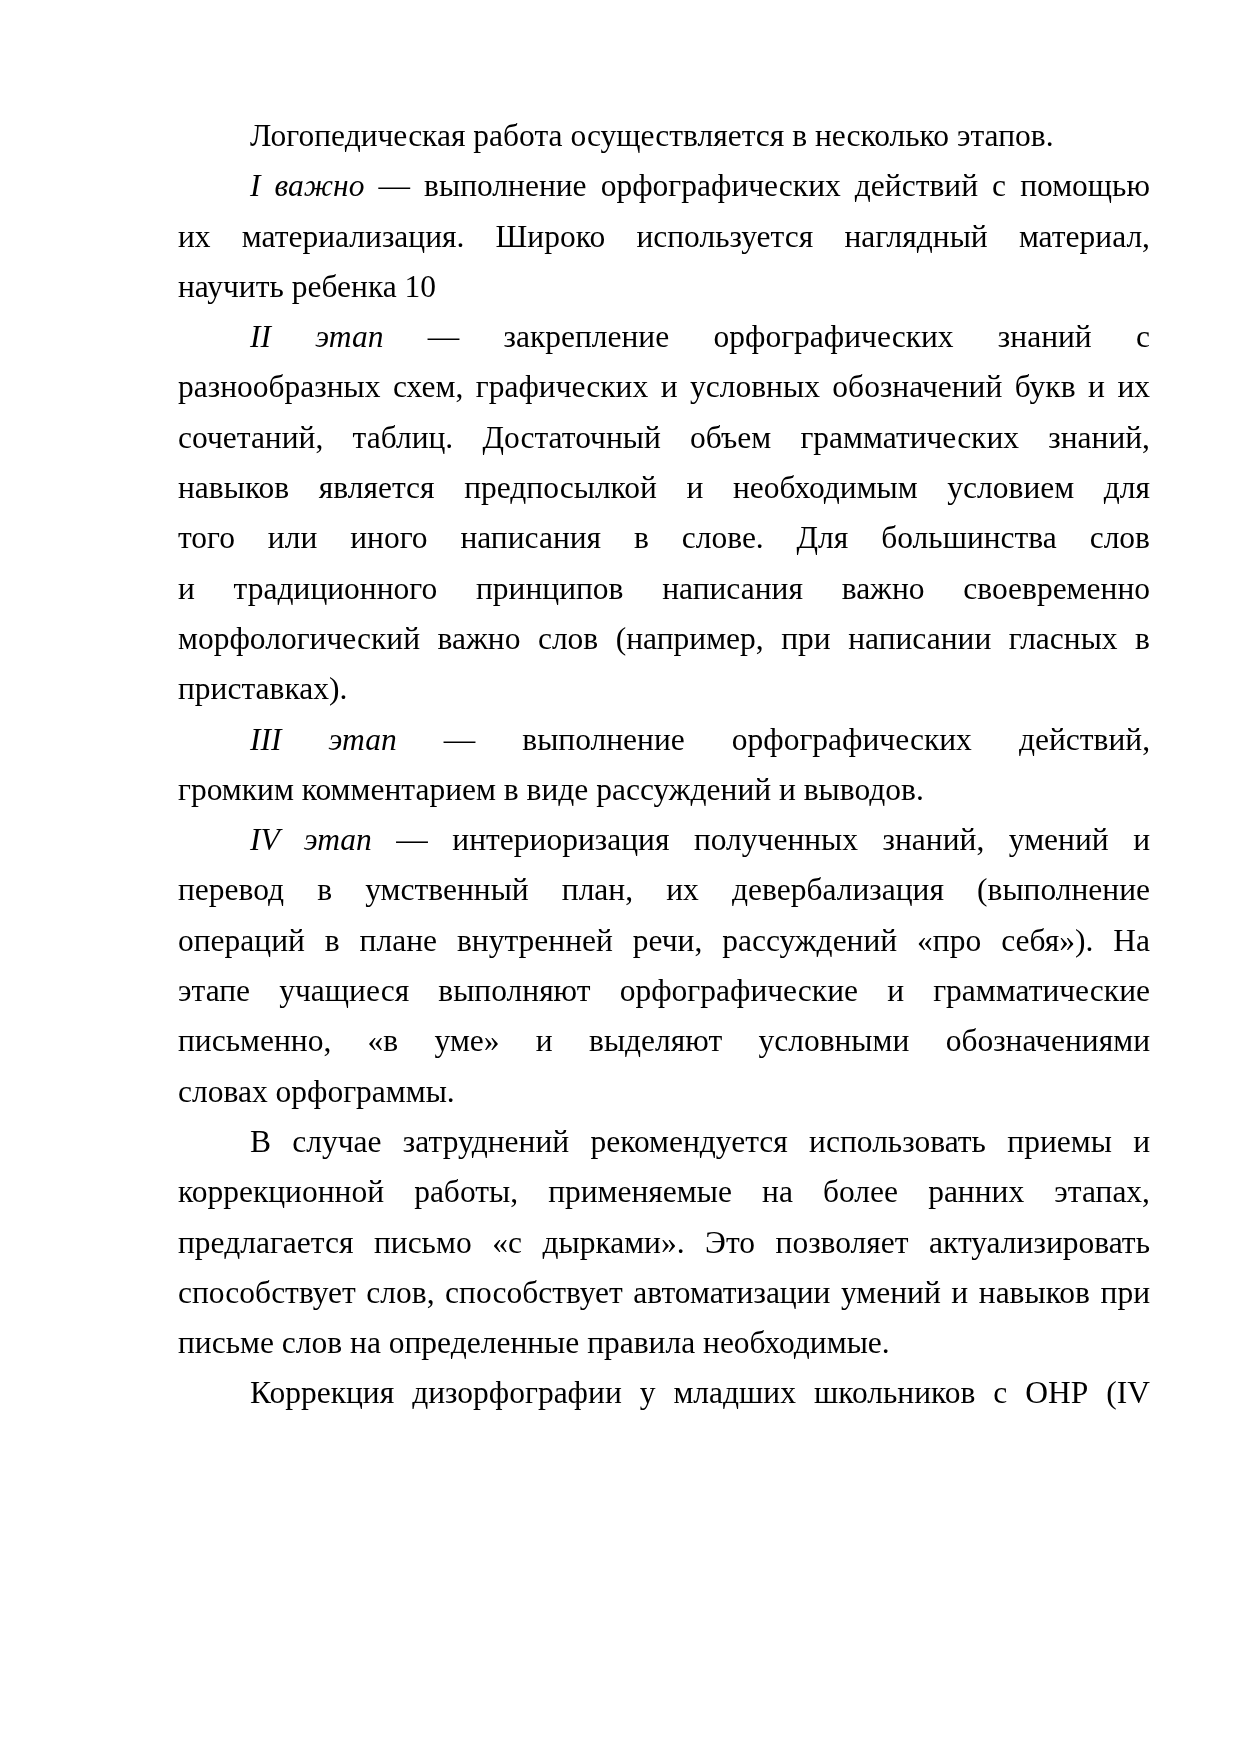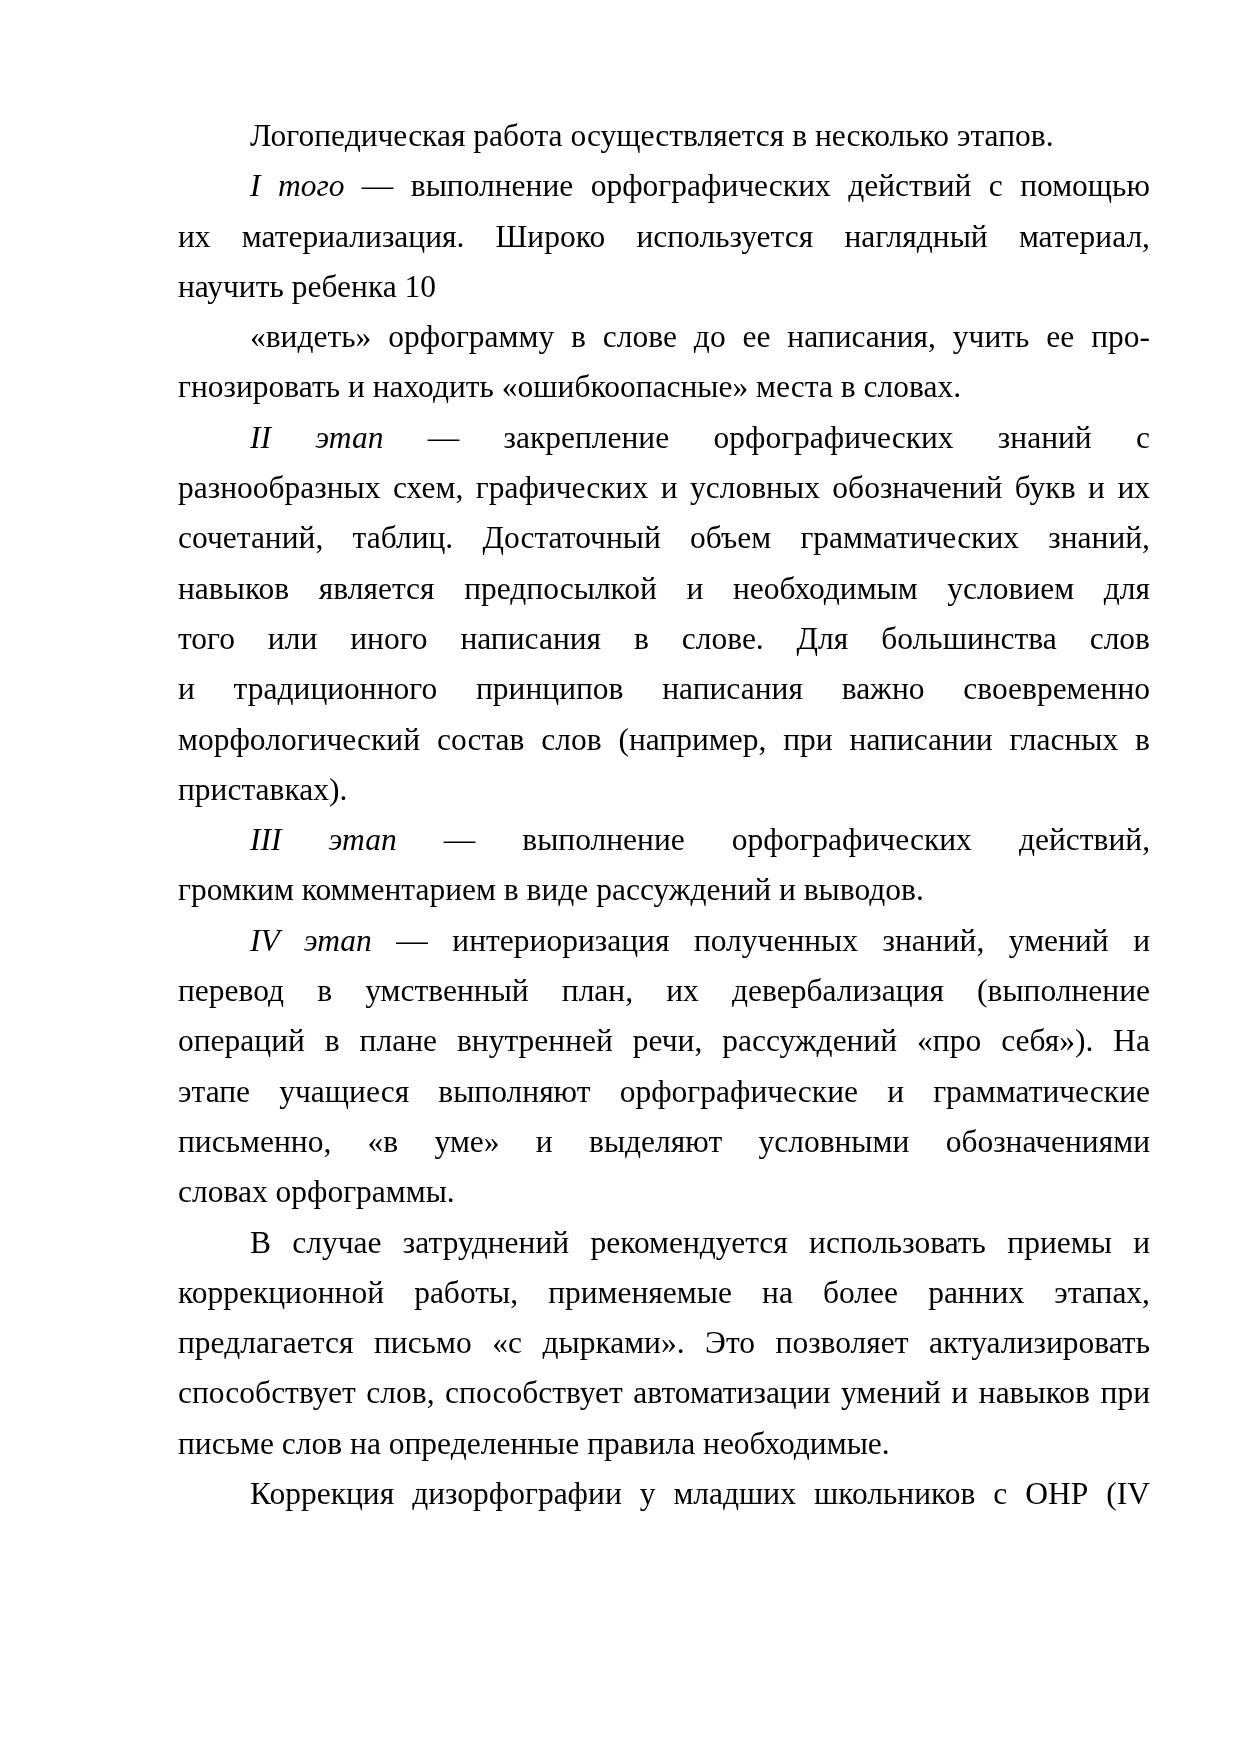--- a/index.html
+++ b/index.html
@@ -48,36 +48,32 @@
 </style>
 </head>
 <body>
 
 <div class="page">
   <div class="text-block">
       <div class="paragraph">
         <div class="line indent"><span class="regular">Логопедическая работа осуществляется в несколько этапов.</span></div>
       </div>
       <div class="paragraph">
-        <div class="line just indent"><span class="italic">I того</span><span class="regular"> — выполнение орфографических действий с помощью логопеда,</span></div>
+        <div class="line just indent"><span class="italic">I важно</span><span class="regular"> — выполнение орфографических действий с помощью логопеда,</span></div>
         <div class="line just"><span class="regular">их материализация. Широко используется наглядный материал, карточки с</span></div>
         <div class="line"><span class="regular">научить ребенка 10</span></div>
-      </div>
-      <div class="paragraph">
-        <div class="line just indent"><span class="regular">«видеть» орфограмму в слове до ее написания, учить ее про-</span></div>
-        <div class="line"><span class="regular">гнозировать и находить «ошибкоопасные» места в словах.</span></div>
       </div>
       <div class="paragraph">
         <div class="line just indent"><span class="italic">II этап</span><span class="regular"> — закрепление орфографических знаний с использованием-</span></div>
         <div class="line just"><span class="regular">разнообразных схем, графических и условных обозначений букв и их</span></div>
         <div class="line just"><span class="regular">сочетаний, таблиц. Достаточный объем грамматических знаний, умений и</span></div>
         <div class="line just"><span class="regular">навыков является предпосылкой и необходимым условием для обоснования</span></div>
         <div class="line just"><span class="regular">того или иного написания в слове. Для большинства слов морфологического</span></div>
         <div class="line just"><span class="regular">и традиционного принципов написания важно своевременно определять</span></div>
-        <div class="line just"><span class="regular">морфологический состав слов (например, при написании гласных в</span></div>
+        <div class="line just"><span class="regular">морфологический важно слов (например, при написании гласных в</span></div>
         <div class="line"><span class="regular">приставках).</span></div>
       </div>
       <div class="paragraph">
         <div class="line just indent"><span class="italic">III этап</span><span class="regular"> — выполнение орфографических действий, сопровождаемых</span></div>
         <div class="line"><span class="regular">громким комментарием в виде рассуждений и выводов.</span></div>
       </div>
       <div class="paragraph">
         <div class="line just indent"><span class="italic">IV этап</span><span class="regular"> — интериоризация полученных знаний, умений и навыков,</span></div>
         <div class="line just"><span class="regular">перевод в умственный план, их девербализация (выполнение определенных</span></div>
         <div class="line just"><span class="regular">операций в плане внутренней речи, рассуждений «про себя»). На данном</span></div>

